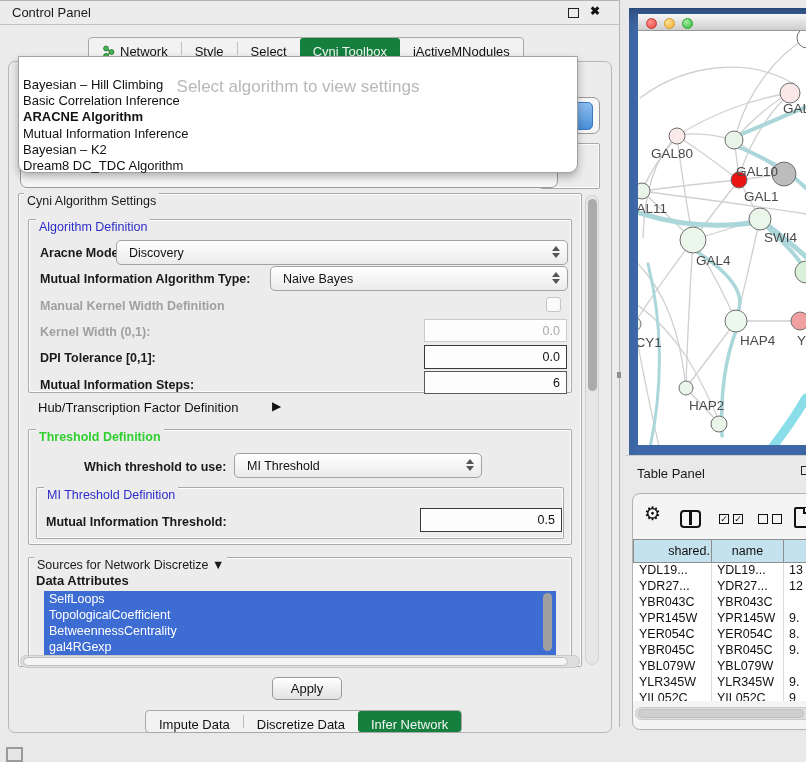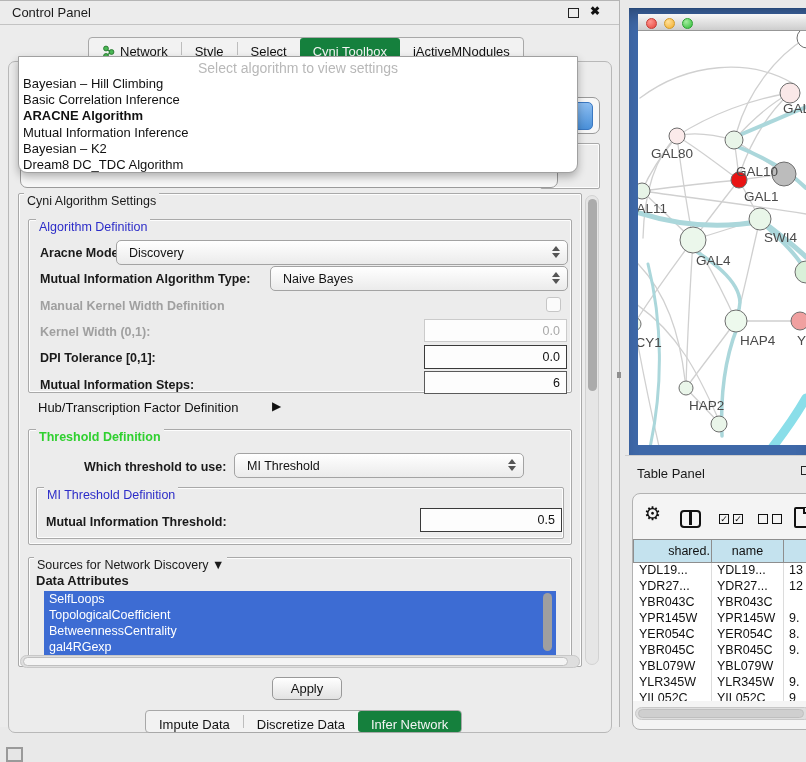--- a/index.html
+++ b/index.html
@@ -23,21 +23,21 @@
   #cp-main { left:8px; top:60px; width:604px; height:672px; border:1px solid #b8b8b8;
     border-radius:7px; background:#ececec; }
   
   .frag-combo { border:1px solid #9a9a9a; border-radius:7px; background:#f7f7f7; }
   .frag-spin { border:1px solid #3a78c2; border-radius:5px;
     background:linear-gradient(#8cbdf0,#4a90d9); }
   
   #popup { left:18px; top:55px; width:560px; height:117px; background:#fff;
     border:1px solid #a0a0a0; border-radius:0 0 9px 9px;
     box-shadow:0 4px 9px rgba(0,0,0,0.28); z-index:30; }
-  #popup-header { text-align:center; color:#b8b8b8; font-size:14px; padding-top:3px; height:19px; }
+  #popup-header { text-align:center; color:#b8b8b8; font-size:17px; padding-top:20px; height:19px; }
   .algo-item { font-size:13px; line-height:16.2px; padding-left:4px; white-space:nowrap; }
   .algo-item.sel { font-weight:bold; }
   
   .fs { border:1px solid #a9a9a9; border-radius:2px; box-shadow:inset 0 0 0 1px #fdfdfd; }
   .legend { position:absolute; background:#ececec; padding:8px 3px; font-size:12.5px; line-height:13px; }
   .legend.blue { color:#2c2cc8; }
   .legend.green { color:#2fd02f; }
   .lbl { position:absolute; font-size:12.5px; font-weight:bold; color:#1a1a1a; white-space:nowrap; }
   .lbl.dis { color:#a0a0a0; }
   
@@ -184,35 +184,35 @@
   <span class="lbl" style="left:40px; top:377px;">Mutual Information Steps:</span>
   <div class="field mid" style="left:424px; top:370px; width:143px;">6</div>
 
   <span class="abs" style="left:38px; top:399px; font-size:13px;">Hub/Transcription Factor Definition</span>
   <span class="abs" style="left:272px; top:398px; font-size:12px;">▶</span>
 
   <div class="abs fs" style="left:28px; top:428px; width:544px; height:116px;"></div>
   <span class="legend green" style="left:36px; top:422px;font-weight:bold;">Threshold Definition</span>
 
   <span class="lbl" style="left:84px; top:459px;">Which threshold to use:</span>
-  <div class="combo" style="left:234px; top:452px; width:290px;text-align:right;">
+  <div class="combo" style="left:234px; top:452px; width:248px;text-align:right;">
     <span>MI Threshold</span>
     <span class="spin">
         <span class="tri-up"></span>
         <span class="tri-dn"></span>
       </span>
   </div>
 
   <div class="abs fs" style="left:36px; top:486px; width:528px; height:52px;"></div>
   <span class="legend blue" style="left:44px; top:480px;">MI Threshold Definition</span>
   <span class="lbl" style="left:46px; top:514px;">Mutual Information Threshold:</span>
   <div class="field dark" style="left:420px; top:507px; width:142px; height:24px;">0.5</div>
 
   <div class="abs fs" style="left:28px; top:556px; width:544px; height:108px;"></div>
-  <span class="legend" style="left:34px; top:550px; color:#1a1a1a;"><span>Sources for Network Discovery</span> <span>▼</span></span>
+  <span class="legend" style="left:34px; top:550px; color:#1a1a1a;"><span>Sources for Network Discretize</span> <span>▼</span></span>
   <span class="lbl" style="left:36px; top:572px; font-size:13px;">Data Attributes</span>
   <div class="abs" id="attr-list">
       <div class="attr-item">SelfLoops</div>
       <div class="attr-item">TopologicalCoefficient</div>
       <div class="attr-item">BetweennessCentrality</div>
       <div class="attr-item">gal4RGexp</div>
     </div>
   <div class="abs sb-thumb" style="left:543px; top:592px; width:9px; height:58px; background:#9f9f9f;"></div>
 
   <div class="abs hsb" style="left:20px; top:654px; width:560px; height:13px;">

